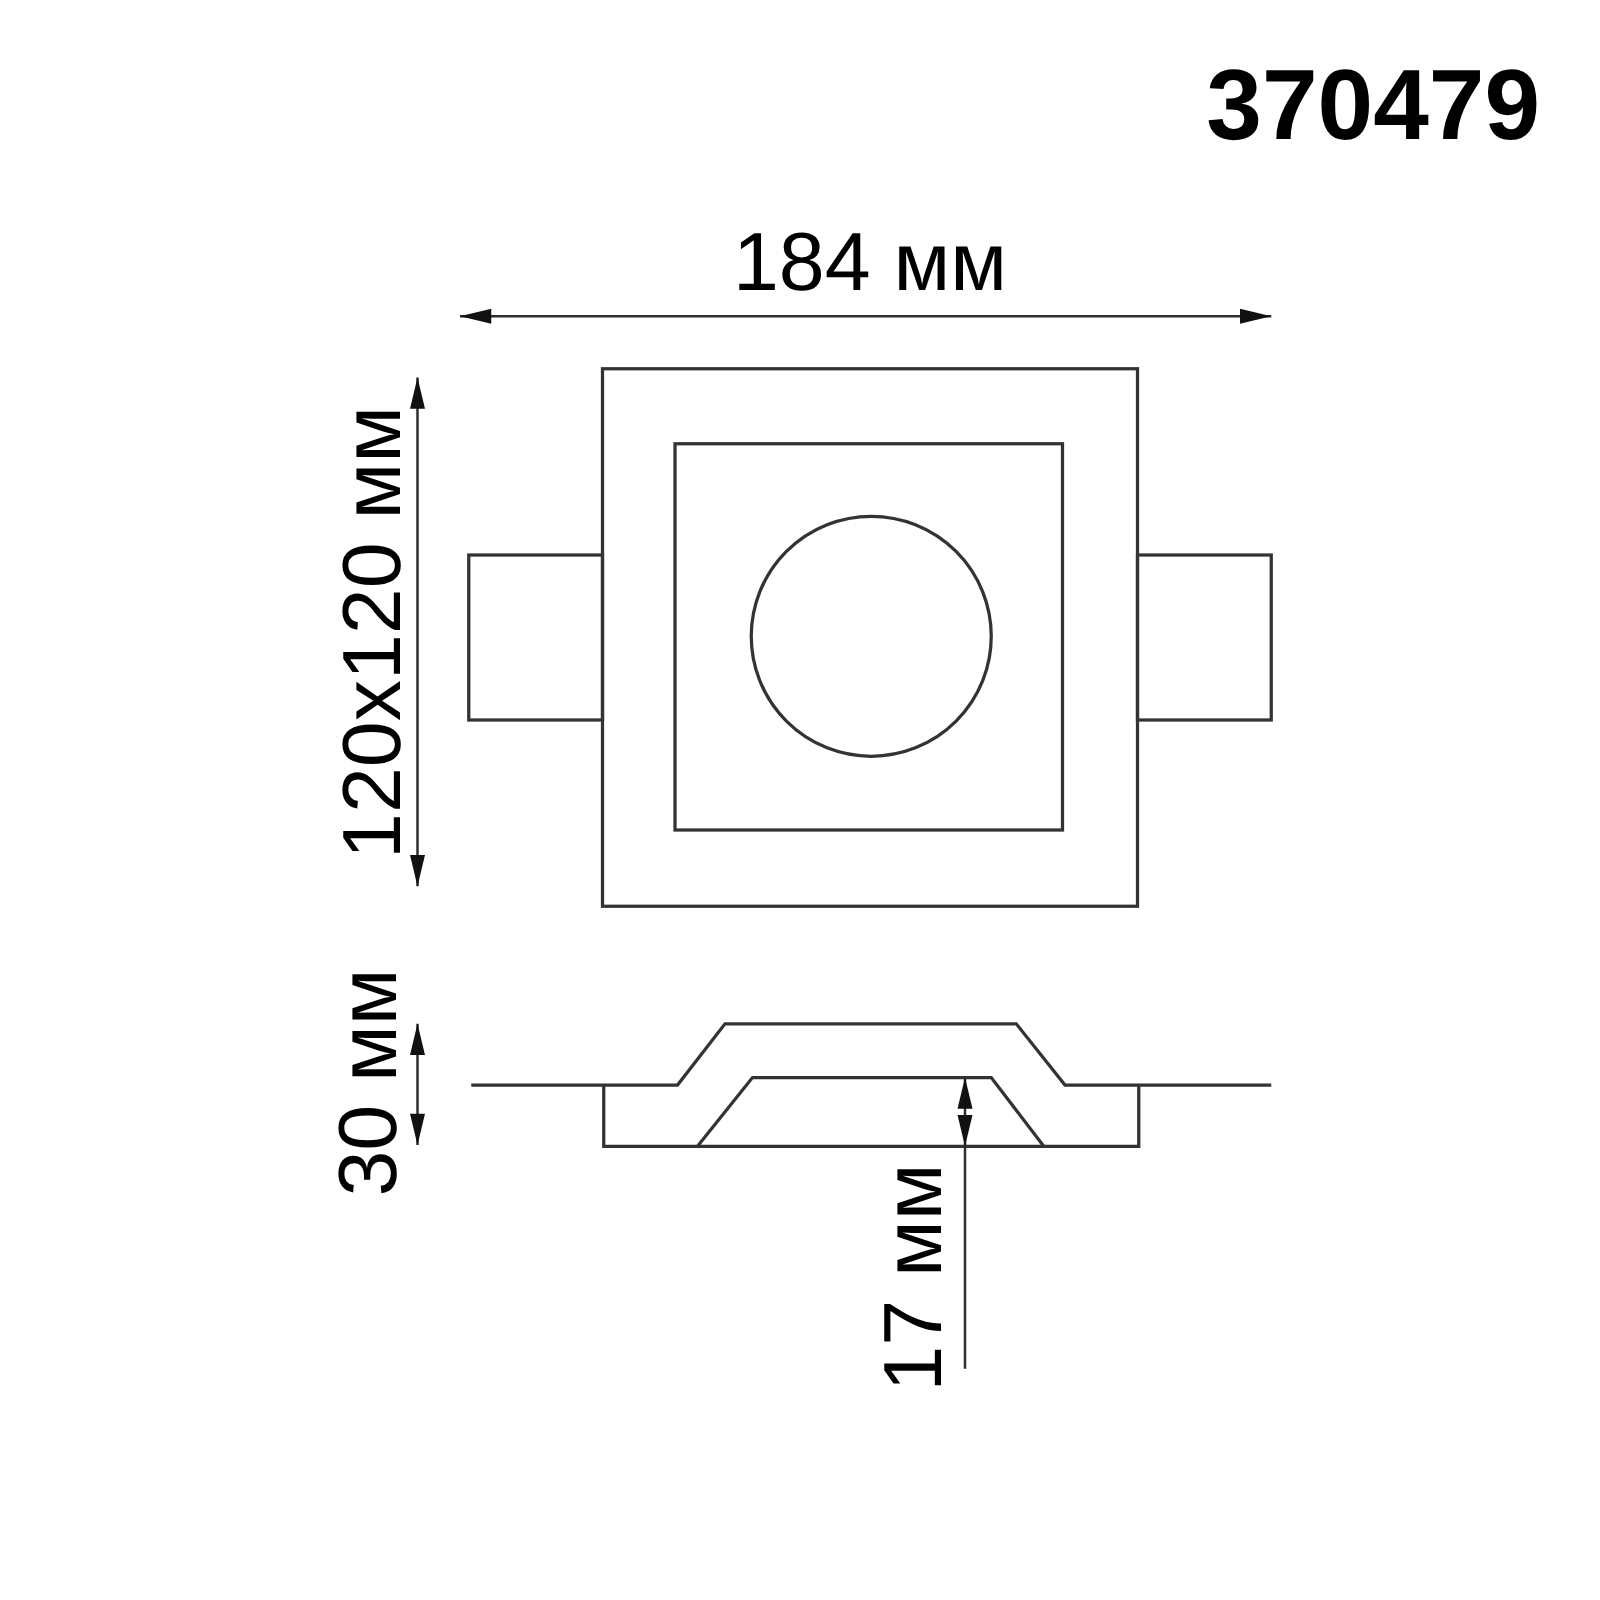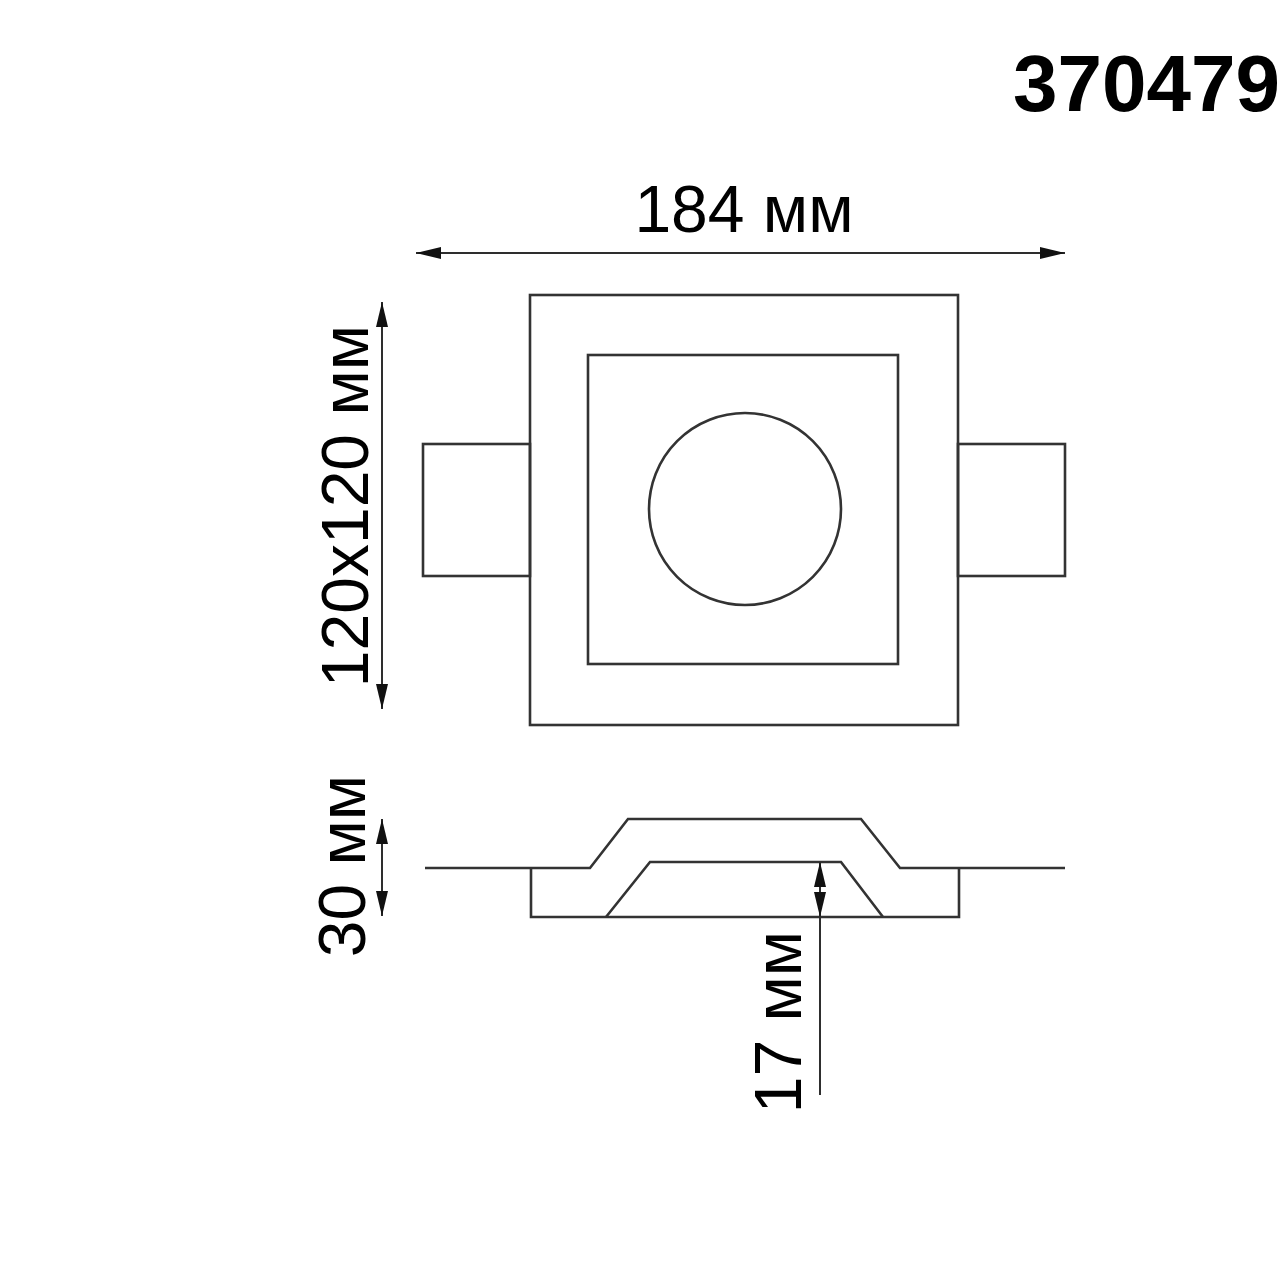--- a/index.html
+++ b/index.html
@@ -9,21 +9,20 @@
     width:1280px;
     height:1280px;
     overflow:hidden;
     font-family:"Liberation Sans","DejaVu Sans",sans-serif;
   }
   .canvas{
     position:relative;
     width:1055px;
     height:1280px;
     background:#ffffff;
-    padding-left:48px;
   }
   svg{display:block}
   .shape{
     fill:none;
     stroke:#333333;
     stroke-width:2.6;
     stroke-linejoin:miter;
     stroke-linecap:butt;
   }
   .dim-line{

